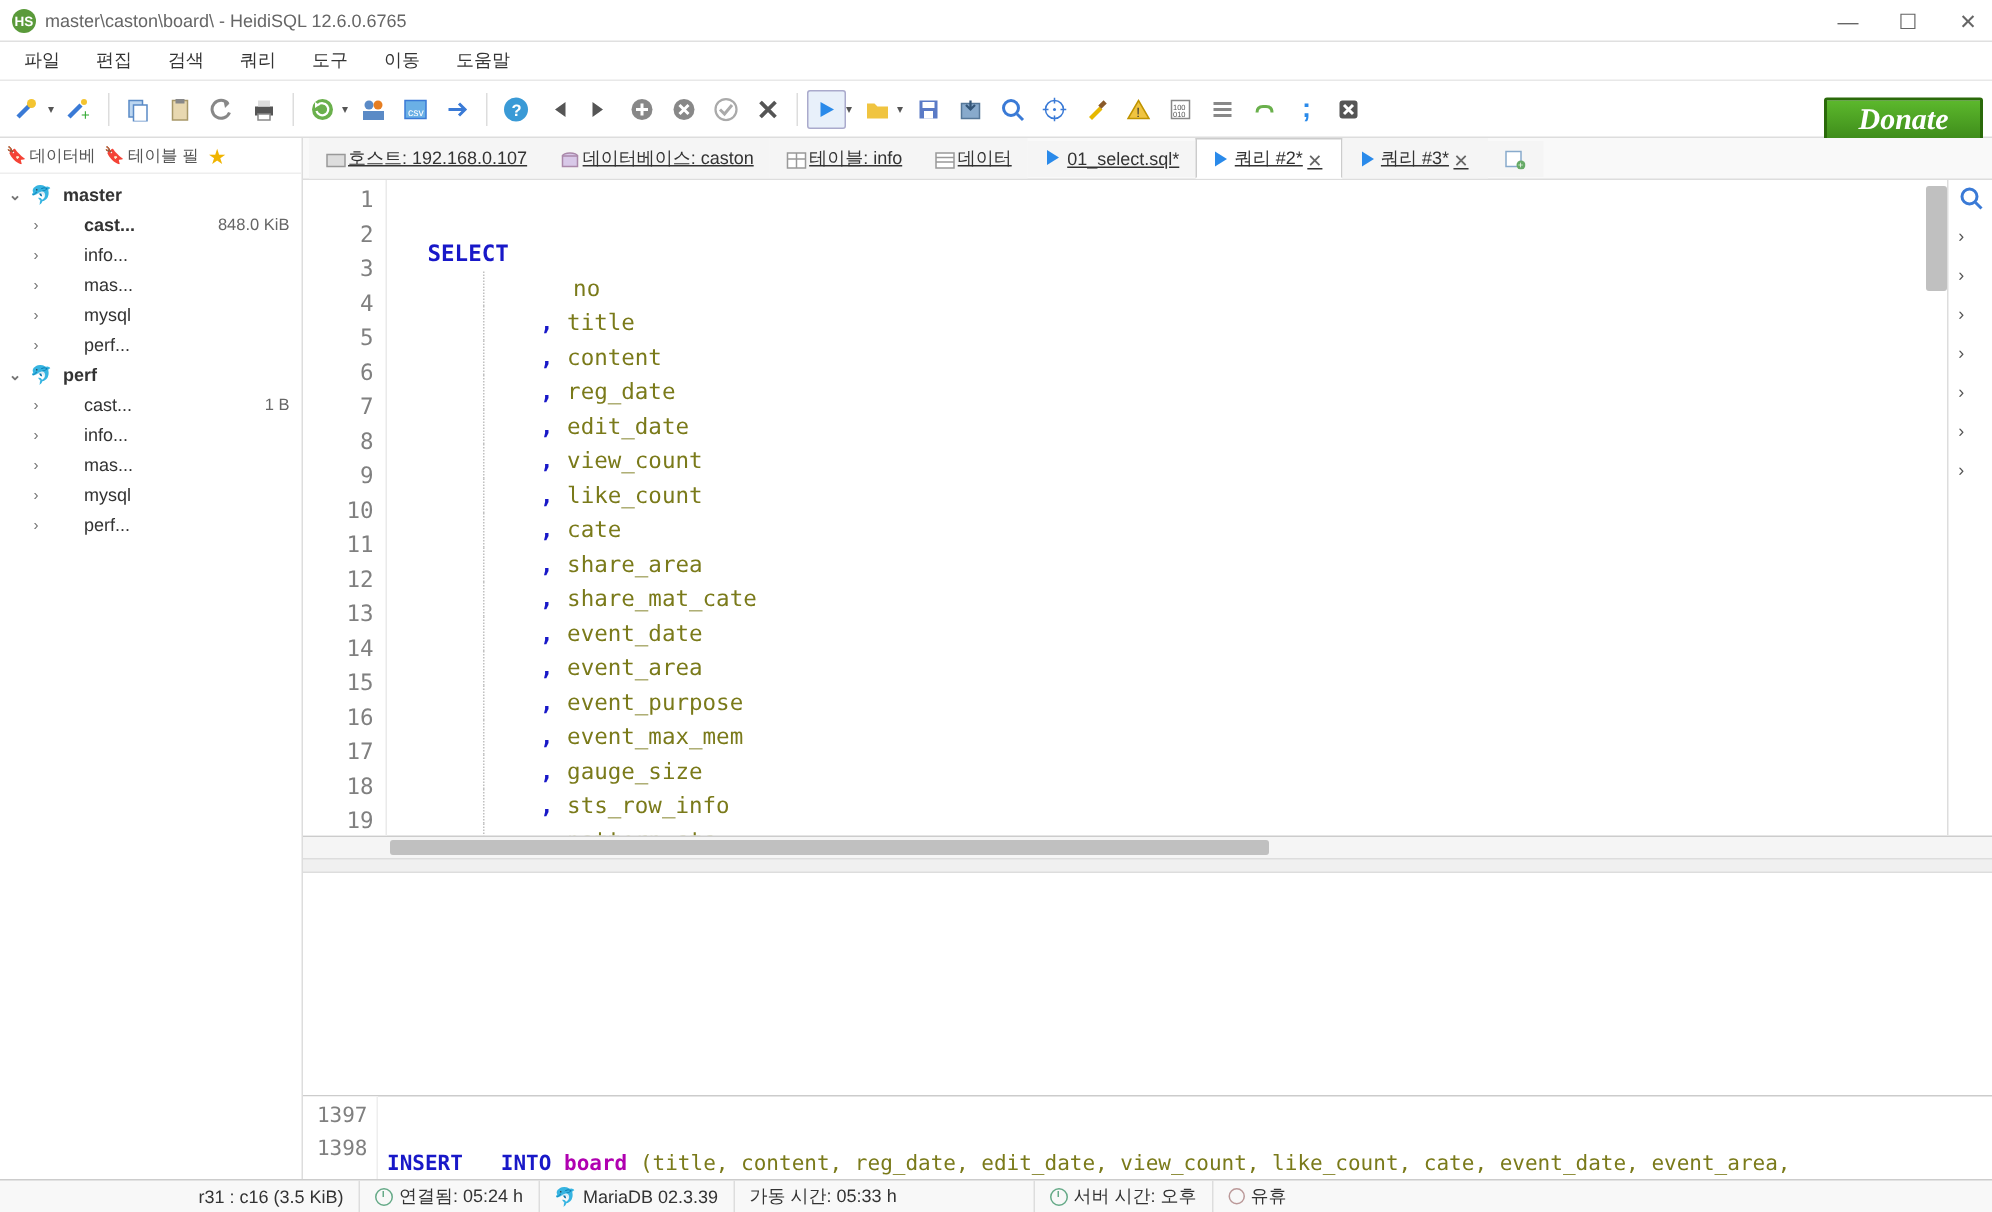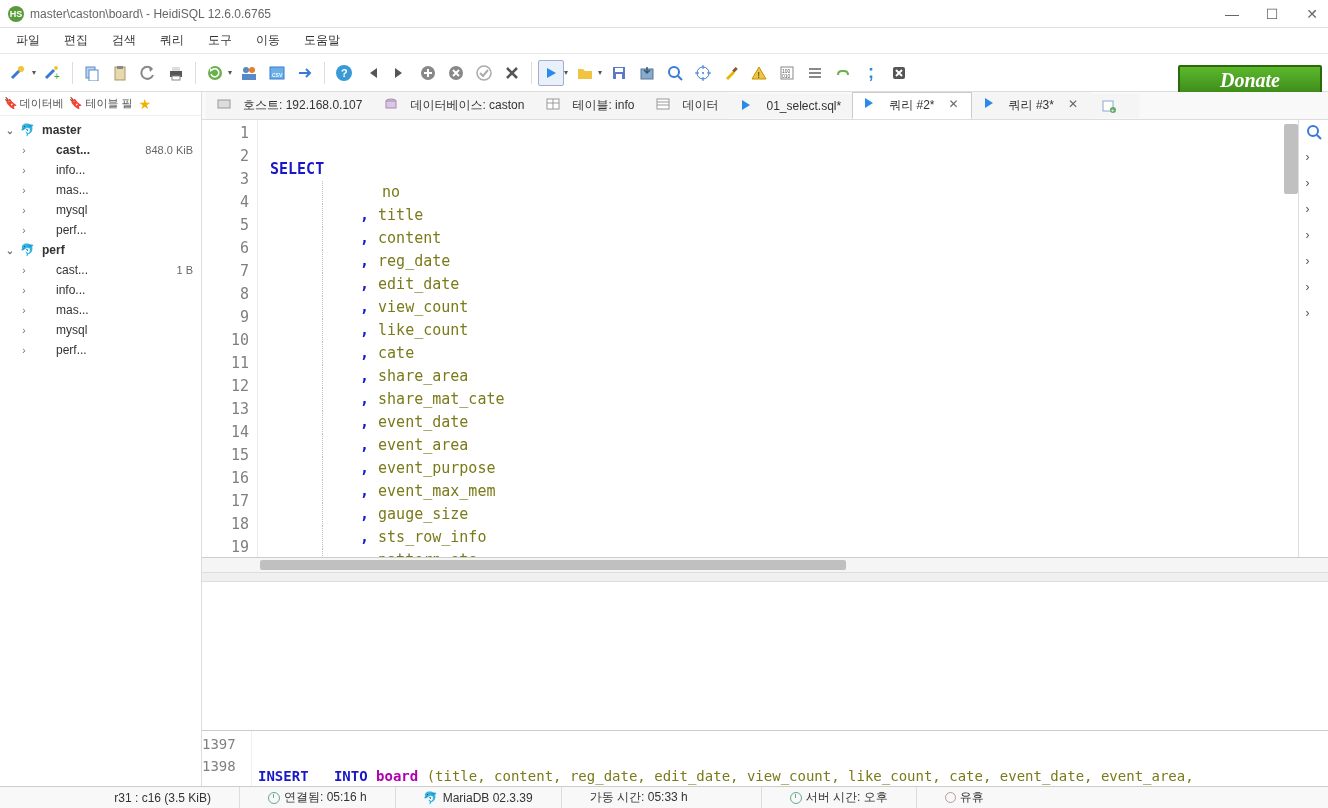--- a/index.html
+++ b/index.html
@@ -14,21 +14,21 @@
 
 
 .menubar { height: 26px; background: #fff; display: flex; align-items: center; padding: 0 4px; border-bottom: 1px solid #e8e8e8; }
 .menubar .menuitem { padding: 4px 12px; color: #333; cursor:default; }
 
 
 .toolbar { height: 38px; background: #fff; display:flex; align-items:center; padding: 0 6px; gap:2px; border-bottom: 1px solid #ddd; }
 .toolbar .tbtn { width: 26px; height: 26px; display:flex;align-items:center;justify-content:center; border-radius:2px; }
 .toolbar .sep { width:1px; height:22px; background:#ddd; margin: 0 4px; }
 .toolbar .dropdown-arrow { font-size:8px;color:#555;margin-left:-2px;margin-right:2px; }
-.donate { margin-left:auto; background: linear-gradient(#5cb82c,#3d8a1a); color:#fff; font-weight:bold; font-style:italic; font-size:20px; padding:2px 40px; border:2px solid #2a6a0a; border-radius:2px; font-family: Georgia; margin-top: 16px; }
+.donate { margin-left:auto; background: linear-gradient(#5cb82c,#3d8a1a); color:#fff; font-weight:bold; font-style:italic; font-size:20px; padding:2px 21px; border:2px solid #2a6a0a; border-radius:2px; font-family: Georgia; margin-top: 16px; }
 
 
 .mainarea { flex:1; display:flex; overflow:hidden; }
 
 
 .leftpanel { width: 202px; border-right:1px solid #ddd; display:flex;flex-direction:column; }
 .leftpanel .lefttabs { height:24px; display:flex; align-items:center; gap:2px; padding:0 2px; border-bottom:1px solid #eee; overflow:hidden;}
 .leftpanel .lefttab { font-size:11px; color:#555; padding:2px 2px; display:flex;align-items:center;gap:2px; white-space:nowrap;}
 .leftpanel .star { color:#f0b400; font-size:14px; }
 .tree { flex:1; padding:4px 0; overflow:auto; }
@@ -38,59 +38,59 @@
 .treeitem.srv { font-weight:bold; }
 .treeitem.srv .ticon { color:#b58863; }
 .treeitem .size { margin-left:auto; color:#666; font-size:11px; padding-right:4px;}
 .treeitem.lvl1 { padding-left: 18px; }
 
 
 .rightpanel { flex:1; display:flex; flex-direction:column; overflow:hidden; }
 
 
 .tabstrip { height:28px; display:flex; align-items:center; gap:0; border-bottom:1px solid #ddd; background:#f9f9f9; padding-left:4px;}
-.tab { display:flex; align-items:flex-start; gap:12px; padding:4px 10px; font-size:12px; color:#333; border:1px solid transparent; background:#f5f5f5;}
+.tab { display:flex; align-items:flex-end; gap:1px; padding:4px 10px; font-size:12px; color:#333; border:1px solid transparent; background:#f5f5f5;text-decoration:underline;}
 .tab.active { background:#fff; border:1px solid #ccc; border-bottom:1px solid #fff; }
 .tab .ticon { width:14px;height:14px;display:inline-block; }
 .tab .close { color:#666; font-size:12px; padding:0 2px; }
 
 
 .editorwrap { flex:1; display:flex; overflow:hidden; border-bottom:1px solid #ccc;}
 .editor { flex:1; display:flex; overflow:hidden; position:relative;}
 .gutter { width:56px; background:#fff; border-right:1px solid #eaeaea; text-align:right; padding:2px 8px 2px 0; font-family:Consolas,monospace; font-size:15px; color:#808080;}
 .gutter .ln { height:23px; line-height:23px; }
 .code { flex:1; font-family:Consolas,monospace; font-size:15px; padding:2px 0 2px 12px; white-space:pre; overflow:hidden; position:relative;}
 .code .line { height:23px; line-height:23px; }
 .indent-guide { border-left: 1px dotted #c0c0c0; display:inline-block; height:23px; vertical-align:top;}
-.kw { color:#1818c8; font-weight:bold; }
+.kw { color:#1818c8; font-weight:bold;margin-left:15px; }
 .ident { color:#7a7a1a; }
 .op { color:#1818c8; font-weight:bold; }
 .scrollthumb-v { position:absolute; right:0; top:4px; width:14px; height:70px; background:#c0c0c0; border-radius:2px;}
 .scroll-h { height:14px; background:#f5f5f5; display:flex; }
 .scroll-h .thumb { width:52%; height:10px; background:#c0c0c0; margin:2px 0 2px 58px; border-radius:2px;}
 
 
 .splitgap { height: 10px; background:#f0f0f0; border-top:1px solid #ddd; border-bottom:1px solid #ddd;}
 
 
 .resultpane { flex: 0 0 148px; background:#fff; }
 
 
 .logpane { height: 56px; border-top:1px solid #ccc; font-family:Consolas,monospace; font-size:14px; display:flex; }
-.loggutter { width:50px; text-align:left; padding:2px 6px 2px 0; color:#808080; background:#fff; border-right:1px solid #eee;}
+.loggutter { width:50px; text-align:right; padding:2px 6px 2px 0; color:#808080; background:#fff; border-right:1px solid #eee;}
 .loggutter div{height:22px;line-height:22px;}
 .logcode { flex:1; padding:2px 6px; white-space:pre; overflow:hidden;}
 .logcode div{height:22px;line-height:22px;}
 .logkw{color:#1818c8;font-weight:bold;}
 .logident{color:#b000b0;font-weight:bold;}
 .logp{color:#7a7a1a;}
 
 
 .statusbar { height: 22px; border-top:1px solid #ccc; background:#f8f8f8; display:flex; align-items:center; font-size:12px; color:#333; }
-.statusbar .seg { padding:0 28px; border-right:1px solid #ddd; height:100%; display:flex;align-items:center; gap:4px;}
+.statusbar .seg { padding:0 10px; border-right:1px solid #ddd; height:100%; display:flex;align-items:center; gap:4px;}
 .clockicon{display:inline-block;width:12px;height:12px;border:1.5px solid #6a8;border-radius:50%;position:relative;}
 .clockicon::after{content:"";position:absolute;left:4px;top:1px;width:1px;height:4px;background:#6a8;}
 .dolphin{color:#b58863;}
 .circleicon{display:inline-block;width:11px;height:11px;border:1.5px solid #b99;border-radius:50%;}
 
 
 .rightsidebar { width:30px; border-left:1px solid #ddd; display:flex;flex-direction:column; align-items:center; padding-top:4px; gap:10px;}
 .rightsidebar .sitem { width:16px;height:16px; color:#555;}
 
 svg { display:block; }
@@ -519,21 +519,21 @@
     </div>
   </div>
 </div>
 
 <div class="statusbar">
   <div class="seg" style="width:240px;justify-content:flex-end;">
       <span>r31 : c16 (3.5 KiB)</span>
     </div>
   <div class="seg">
       <span class="clockicon"></span>
-      <span>연결됨: 05:16 h</span>
+      <span>연결됨: 05:24 h</span>
     </div>
   <div class="seg">
       <span class="dolphin">🐬</span>
       <span>MariaDB 02.3.39</span>
     </div>
   <div class="seg" style="flex:0 0 200px;justify-content:flex-start;">
       <span>가동 시간: 05:33 h</span>
     </div>
   <div class="seg">
       <span class="clockicon"></span>

